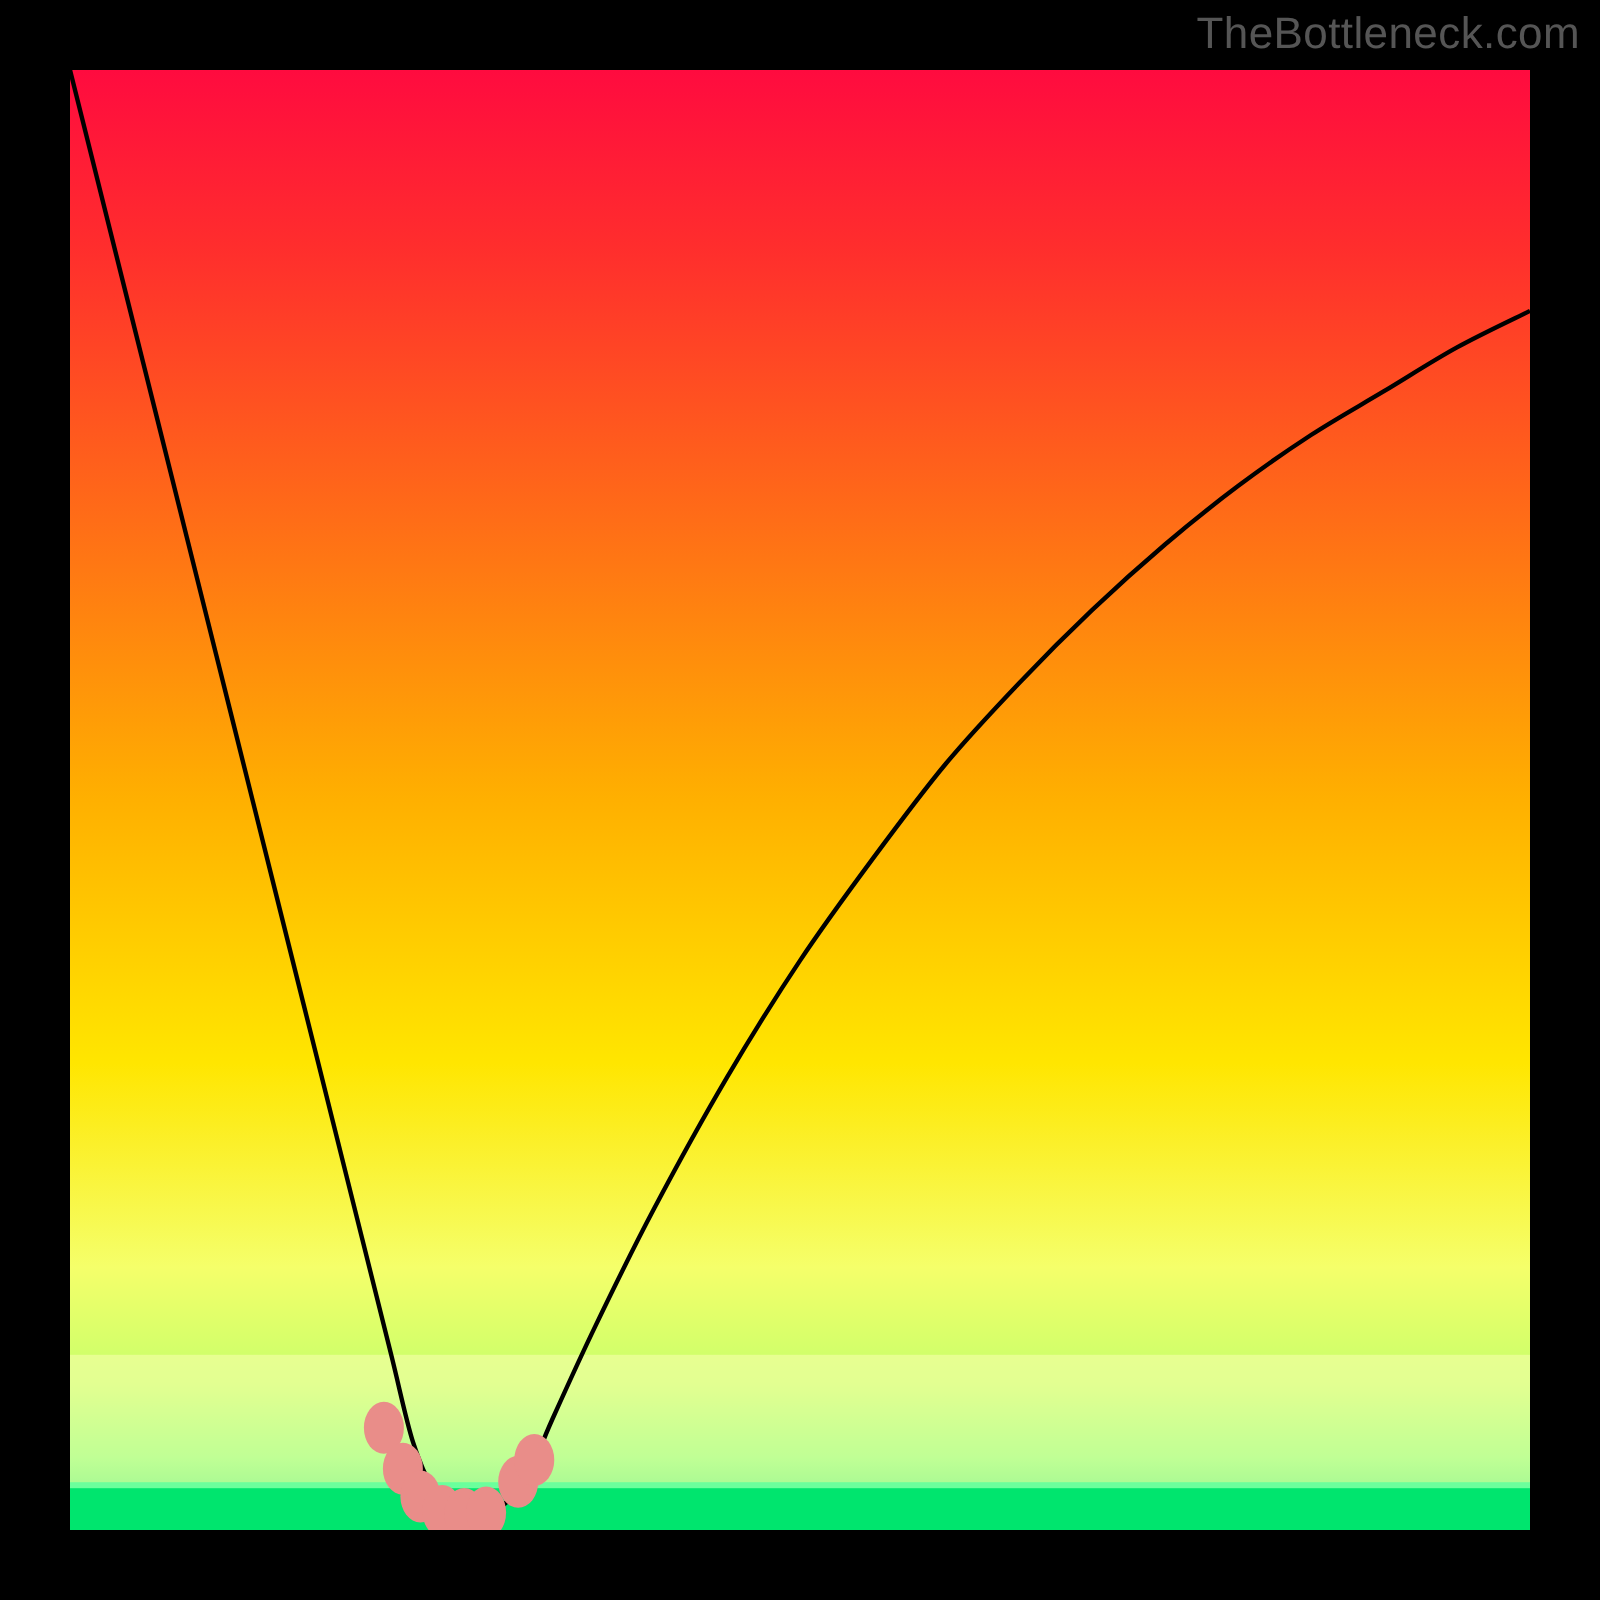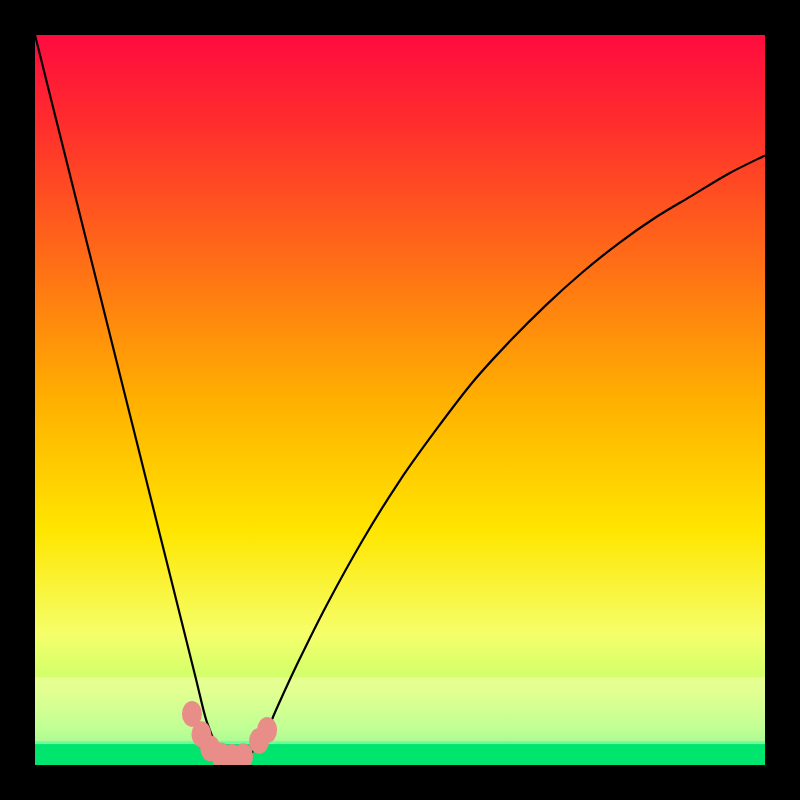--- a/index.html
+++ b/index.html
@@ -33,20 +33,21 @@
     color: #555;
     font-size: 22px;
     font-weight: 500;
     letter-spacing: 0.2px;
   }
 </style>
 </head>
 <body>
 
 <div class="frame">
+  <div class="watermark">TheBottleneck.com</div>
   <div class="plot">
     <svg id="chart-svg" width="730" height="730" viewBox="0 0 730 730">
         <defs>
           <linearGradient id="bg" x1="0" y1="0" x2="0" y2="1">
             <stop offset="0%" stop-color="#ff0b3f"></stop>
             <stop offset="12%" stop-color="#ff2d2d"></stop>
             <stop offset="30%" stop-color="#ff6a18"></stop>
             <stop offset="50%" stop-color="#ffb000"></stop>
             <stop offset="68%" stop-color="#ffe600"></stop>
             <stop offset="82%" stop-color="#f5ff6a"></stop>

